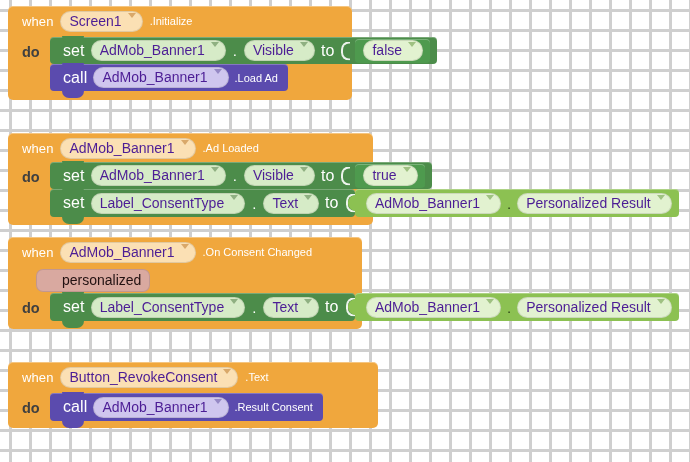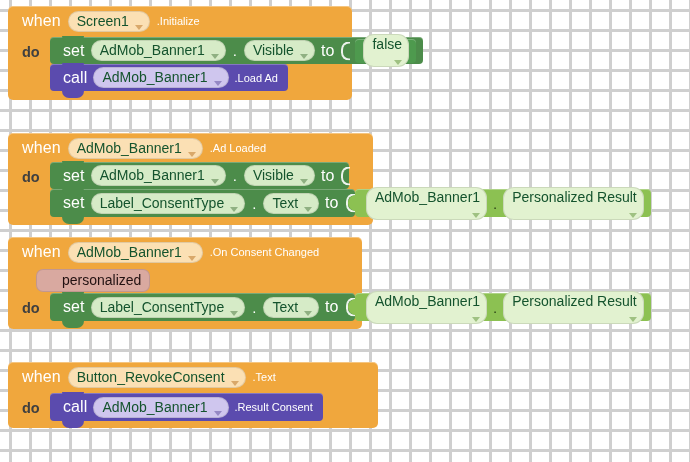--- a/index.html
+++ b/index.html
@@ -50,53 +50,53 @@
   }
   .event-param-row {
     height: 27px;
     display: flex;
     align-items: center;
     padding-left: 28px;
     white-space: nowrap;
   }
   .kw {
     color: #ffffff;
-    font-size: 16px;
+    font-size: 13px;
     letter-spacing: .1px;
   }
   .suffix {
     color: #ffffff;
     font-size: 11px;
     white-space: nowrap;
   }
   .do-label {
     position: absolute;
     left: 14px;
     color: #404040;
     font-size: 14.5px;
     font-weight: bold;
   }
 
   
   .field {
     display: inline-flex;
-    align-items: flex-end;
+    align-items: flex-start;
     gap: 6px;
     border-radius: 11px;
     padding: 1px 7px 2px 9px;
     font-size: 14px;
-    color: #14532d;
+    color: #4c1d95;
     line-height: 18px;
     white-space: nowrap;
     box-shadow: inset 0 0 0 1px rgba(0,0,0,.10);
   }
   .field.on-orange  { background: #FBE0B4; }
   .field.on-green   { background: #D6EBC7; }
   .field.on-purple  { background: #CFC6EE; }
-  .field.on-lgreen  { background: #E2F2D0; flex-direction: column; }
+  .field.on-lgreen  { background: #E2F2D0; }
 
   .caret {
     width: 0; height: 0;
     border-left: 4.5px solid transparent;
     border-right: 4.5px solid transparent;
     border-top: 5.5px solid rgba(0,0,0,.30);
     margin-top: 1px;
     flex: none;
   }
   .field.on-orange  .caret { border-top-color: #D9A86A; }
@@ -280,20 +280,26 @@
         <span>AdMob_Banner1</span>
         <span class="caret"></span>
       </span>
       <span class="dot">.</span>
       <span class="field on-green">
         <span>Visible</span>
         <span class="caret"></span>
       </span>
       <span class="kw">to</span>
       <span class="socket"></span>
+      <span class="reporter logic" style="margin-right:7px;">
+        <span class="field on-lgreen">
+          <span>true</span>
+          <span class="caret"></span>
+        </span>
+      </span>
     </div>
 
     <div class="blk stmt set" style="left:42px; top:56px; height:28px; width:305px;">
       <span class="notch set"></span>
       <span class="kw">set</span>
       <span class="field on-green">
         <span>Label_ConsentType</span>
         <span class="caret"></span>
       </span>
       <span class="dot">.</span>

